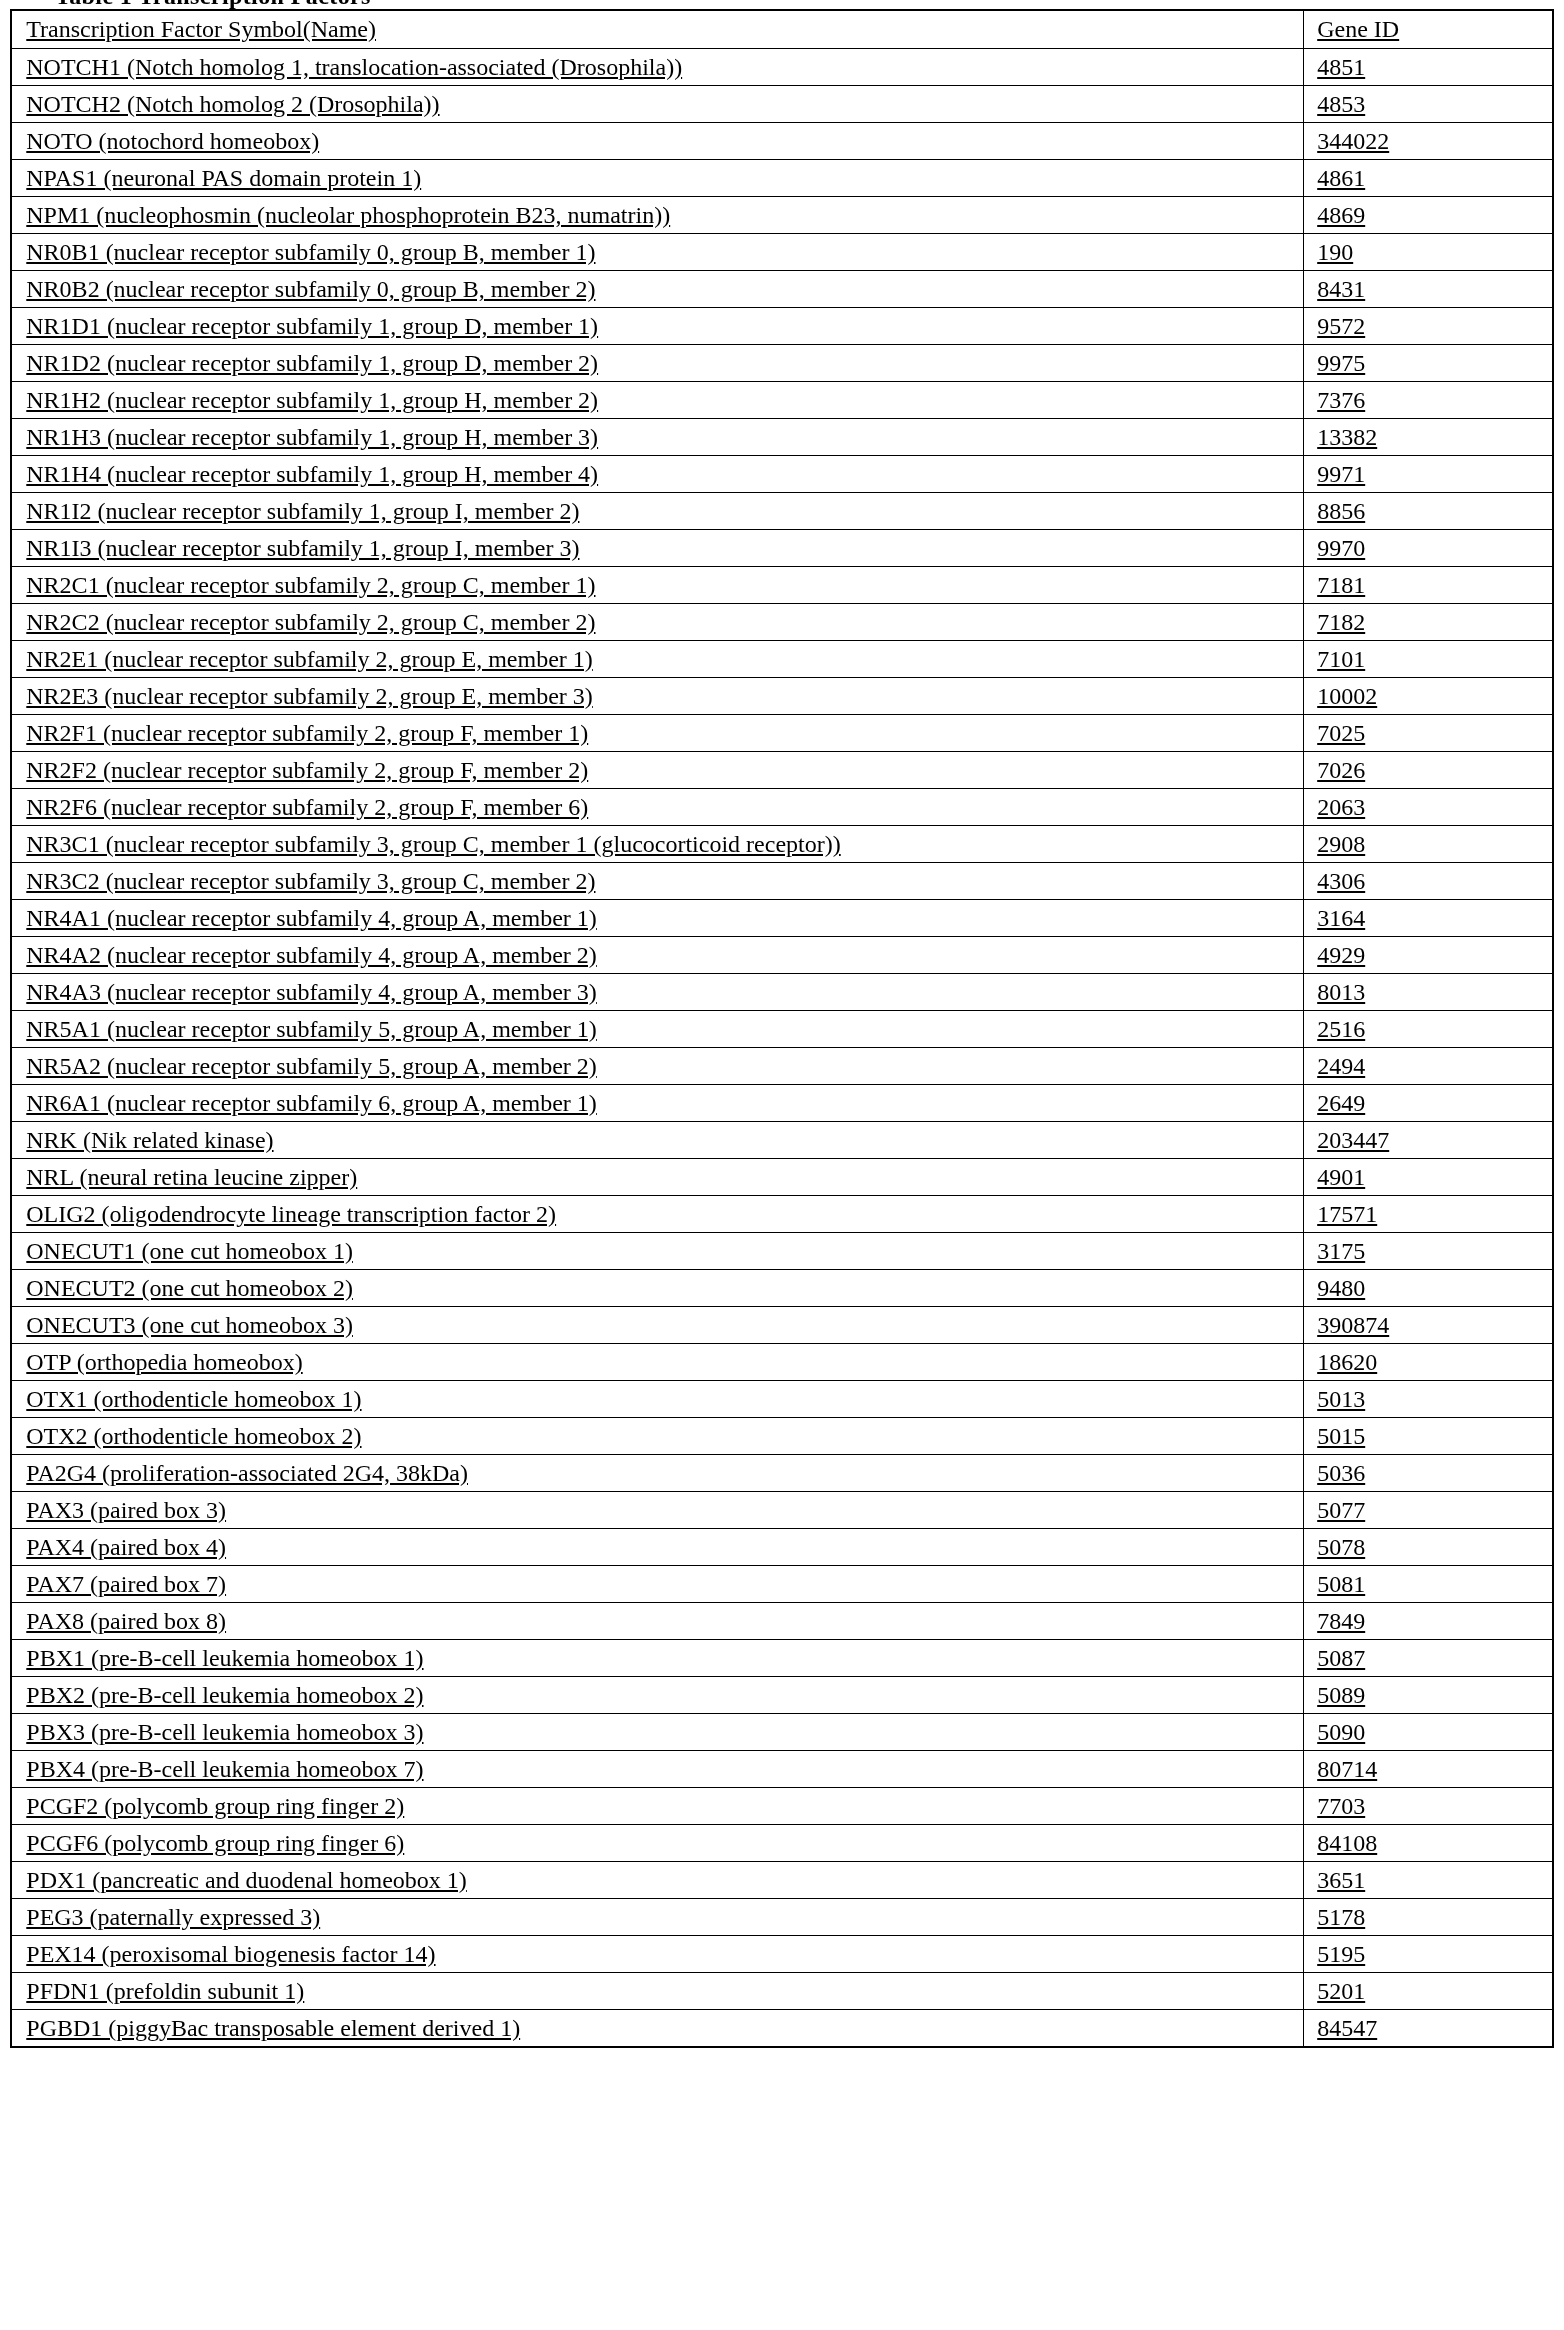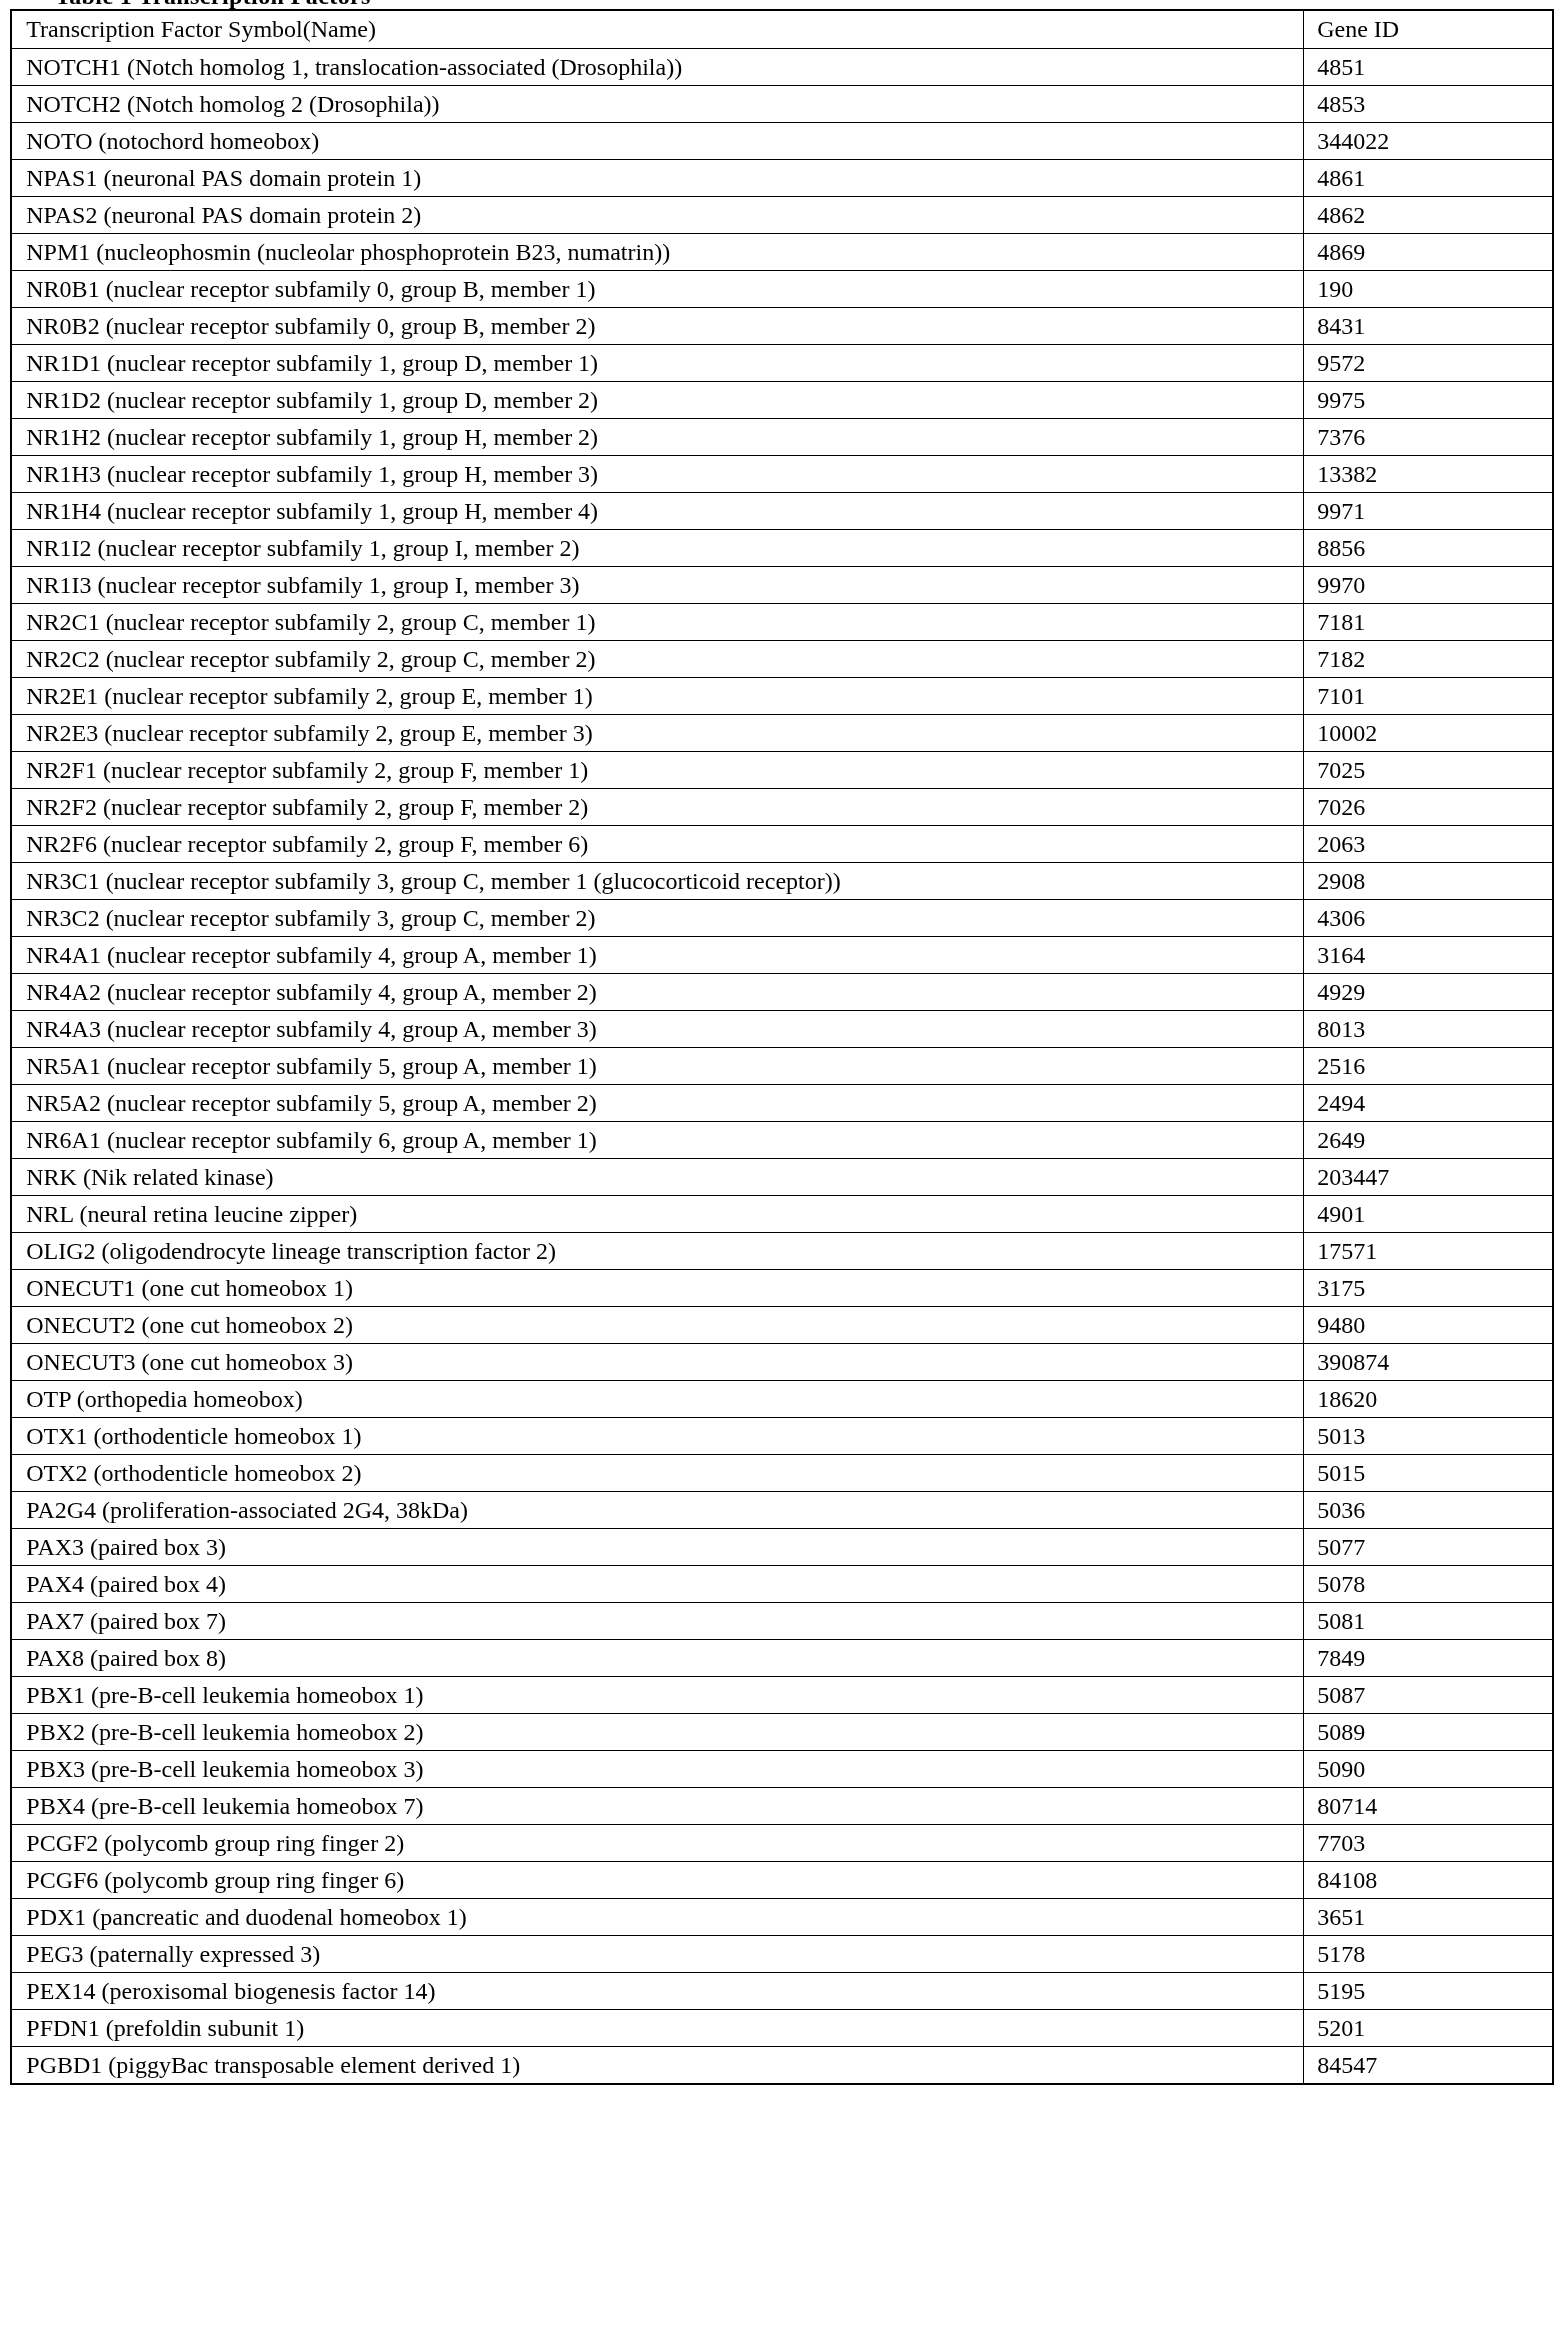--- a/index.html
+++ b/index.html
@@ -47,20 +47,21 @@
     position: absolute;
     left: 9.7px;
     top: 9px;
     width: 1542px;
   }
 
   table.tf-table {
     border-collapse: collapse;
     width: 1542px;
     table-layout: fixed;
+    text-decoration: underline;
   }
 
   table.tf-table col.c-name { width: 1293px; }
   table.tf-table col.c-gene { width: 249px; }
 
   table.tf-table td,
   table.tf-table th {
     border: 1.6px solid #000000;
     padding: 0 0 0 14.6px;
     margin: 0;
@@ -122,24 +123,20 @@
           </tr>
           <tr>
             <td class="tf-name">NOTO (notochord homeobox)</td>
             <td class="gene-id">344022</td>
           </tr>
           <tr>
             <td class="tf-name">NPAS1 (neuronal PAS domain protein 1)</td>
             <td class="gene-id">4861</td>
           </tr>
           <tr>
-            <td class="tf-name">NPAS2 (neuronal PAS domain protein 2)</td>
-            <td class="gene-id">4862</td>
-          </tr>
-          <tr>
             <td class="tf-name">NPM1 (nucleophosmin (nucleolar phosphoprotein B23, numatrin))</td>
             <td class="gene-id">4869</td>
           </tr>
           <tr>
             <td class="tf-name">NR0B1 (nuclear receptor subfamily 0, group B, member 1)</td>
             <td class="gene-id">190</td>
           </tr>
           <tr>
             <td class="tf-name">NR0B2 (nuclear receptor subfamily 0, group B, member 2)</td>
             <td class="gene-id">8431</td>

